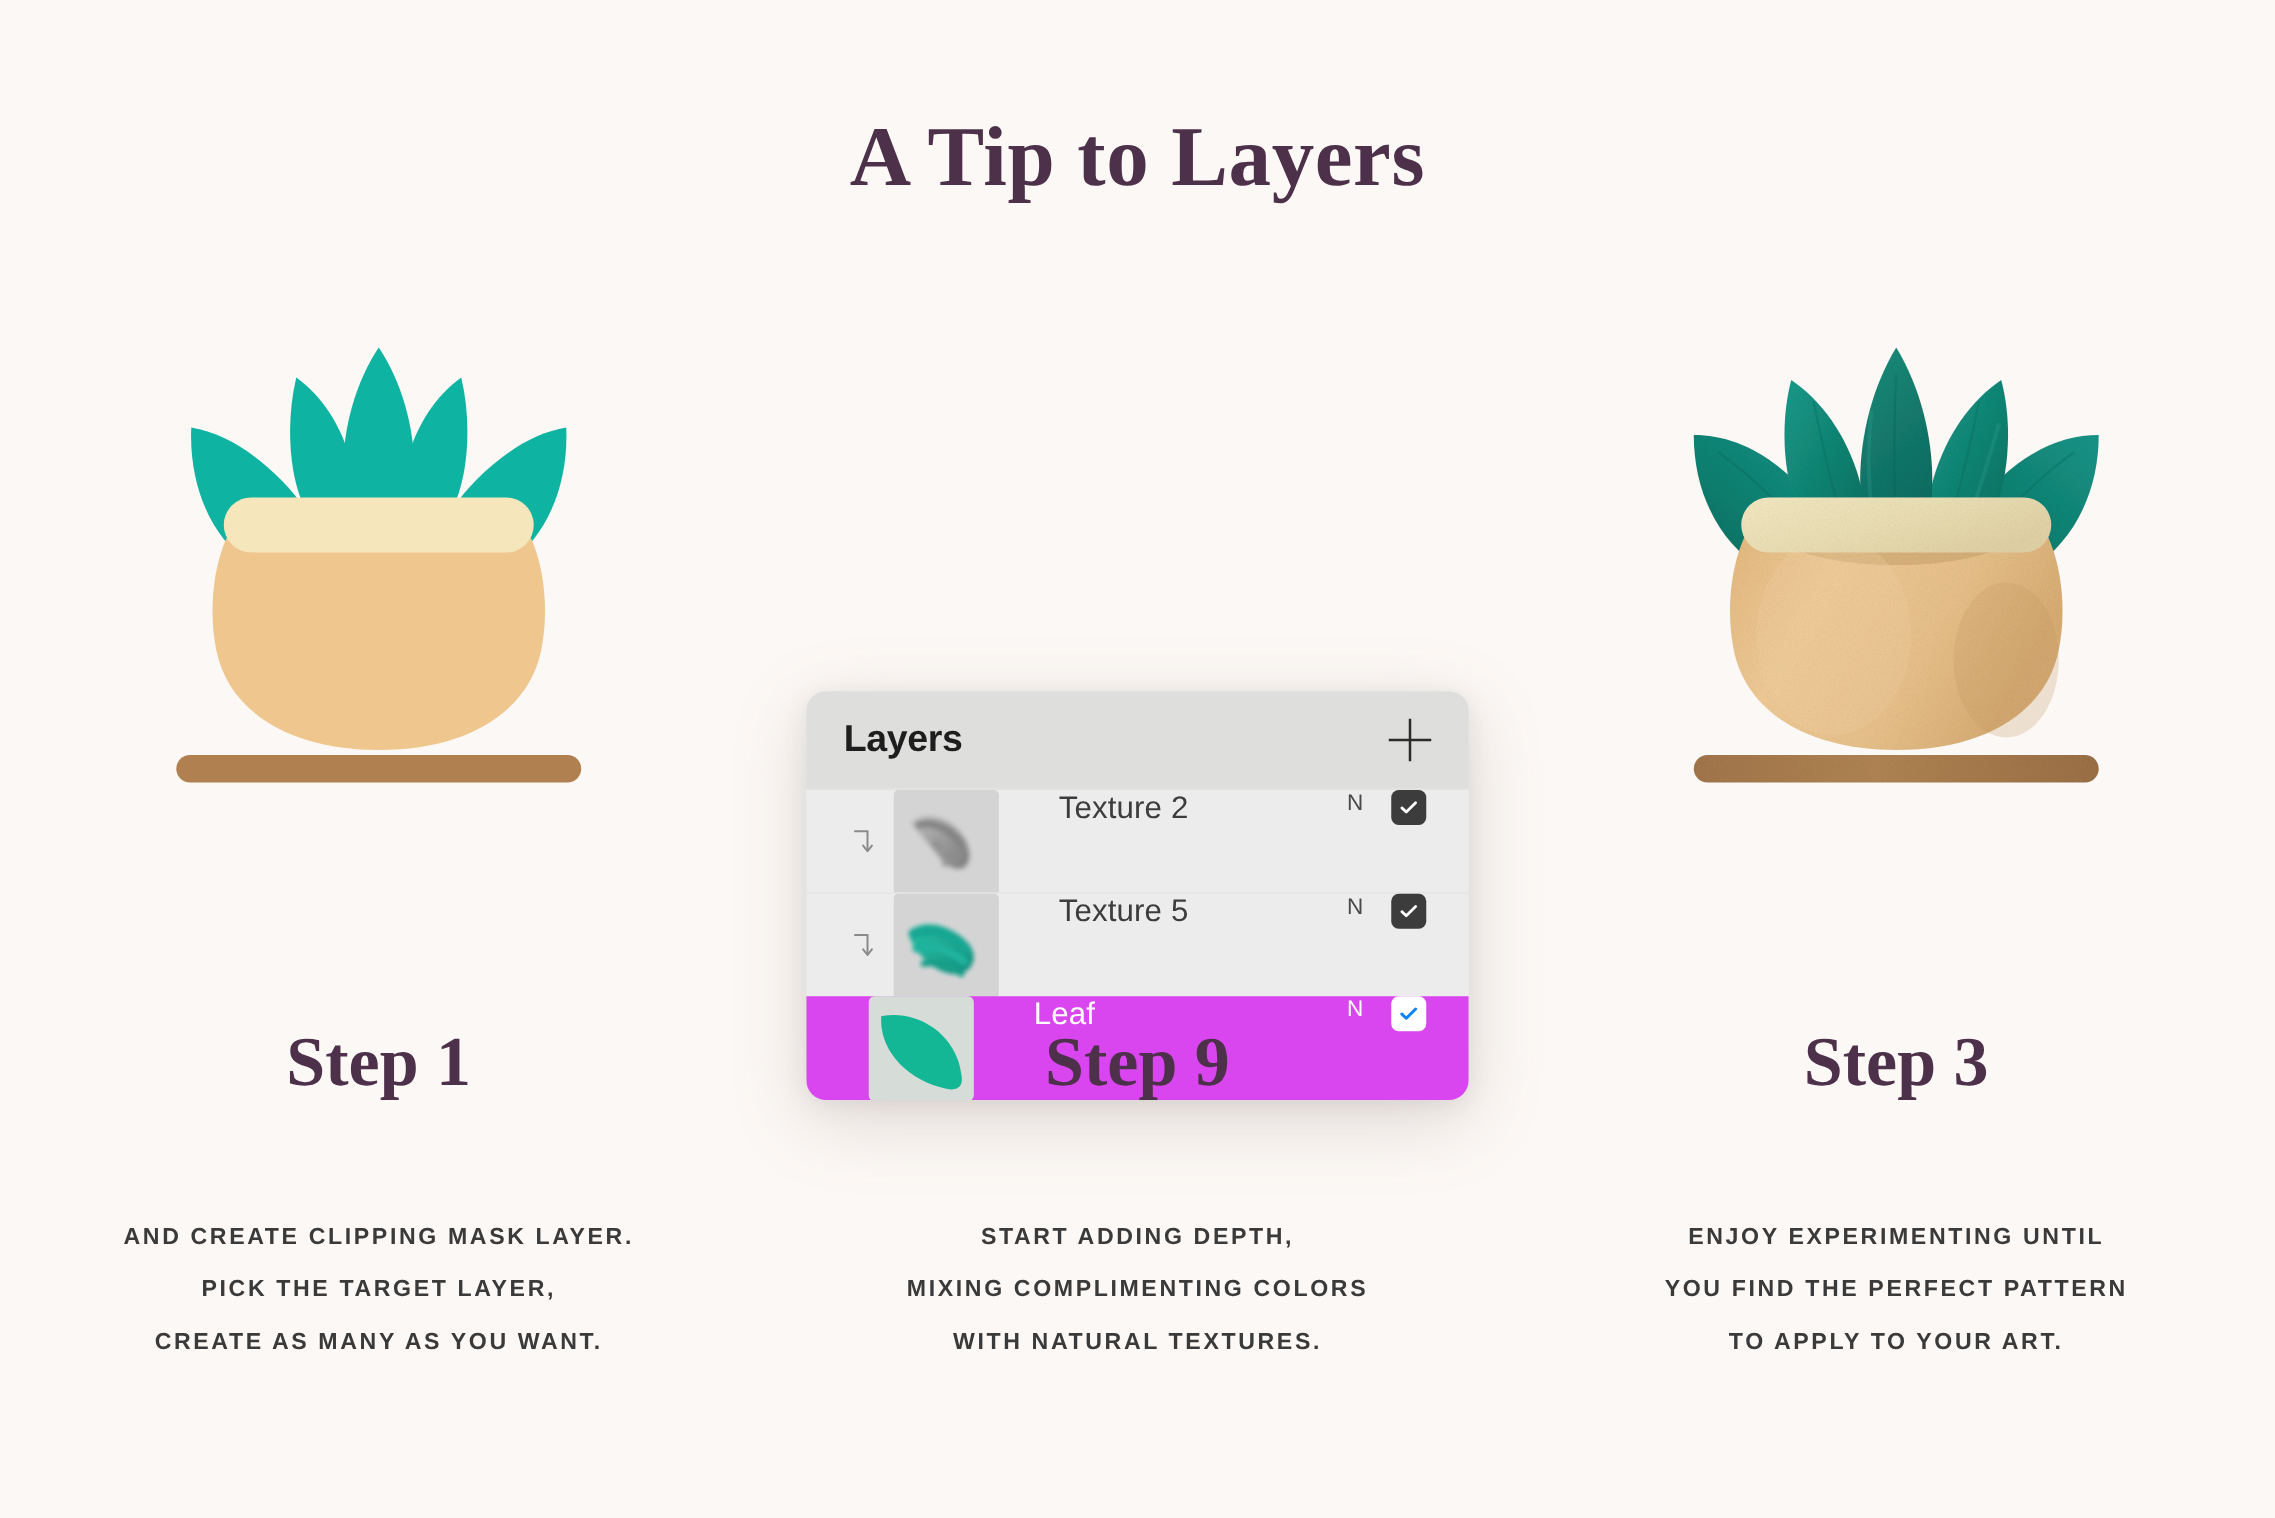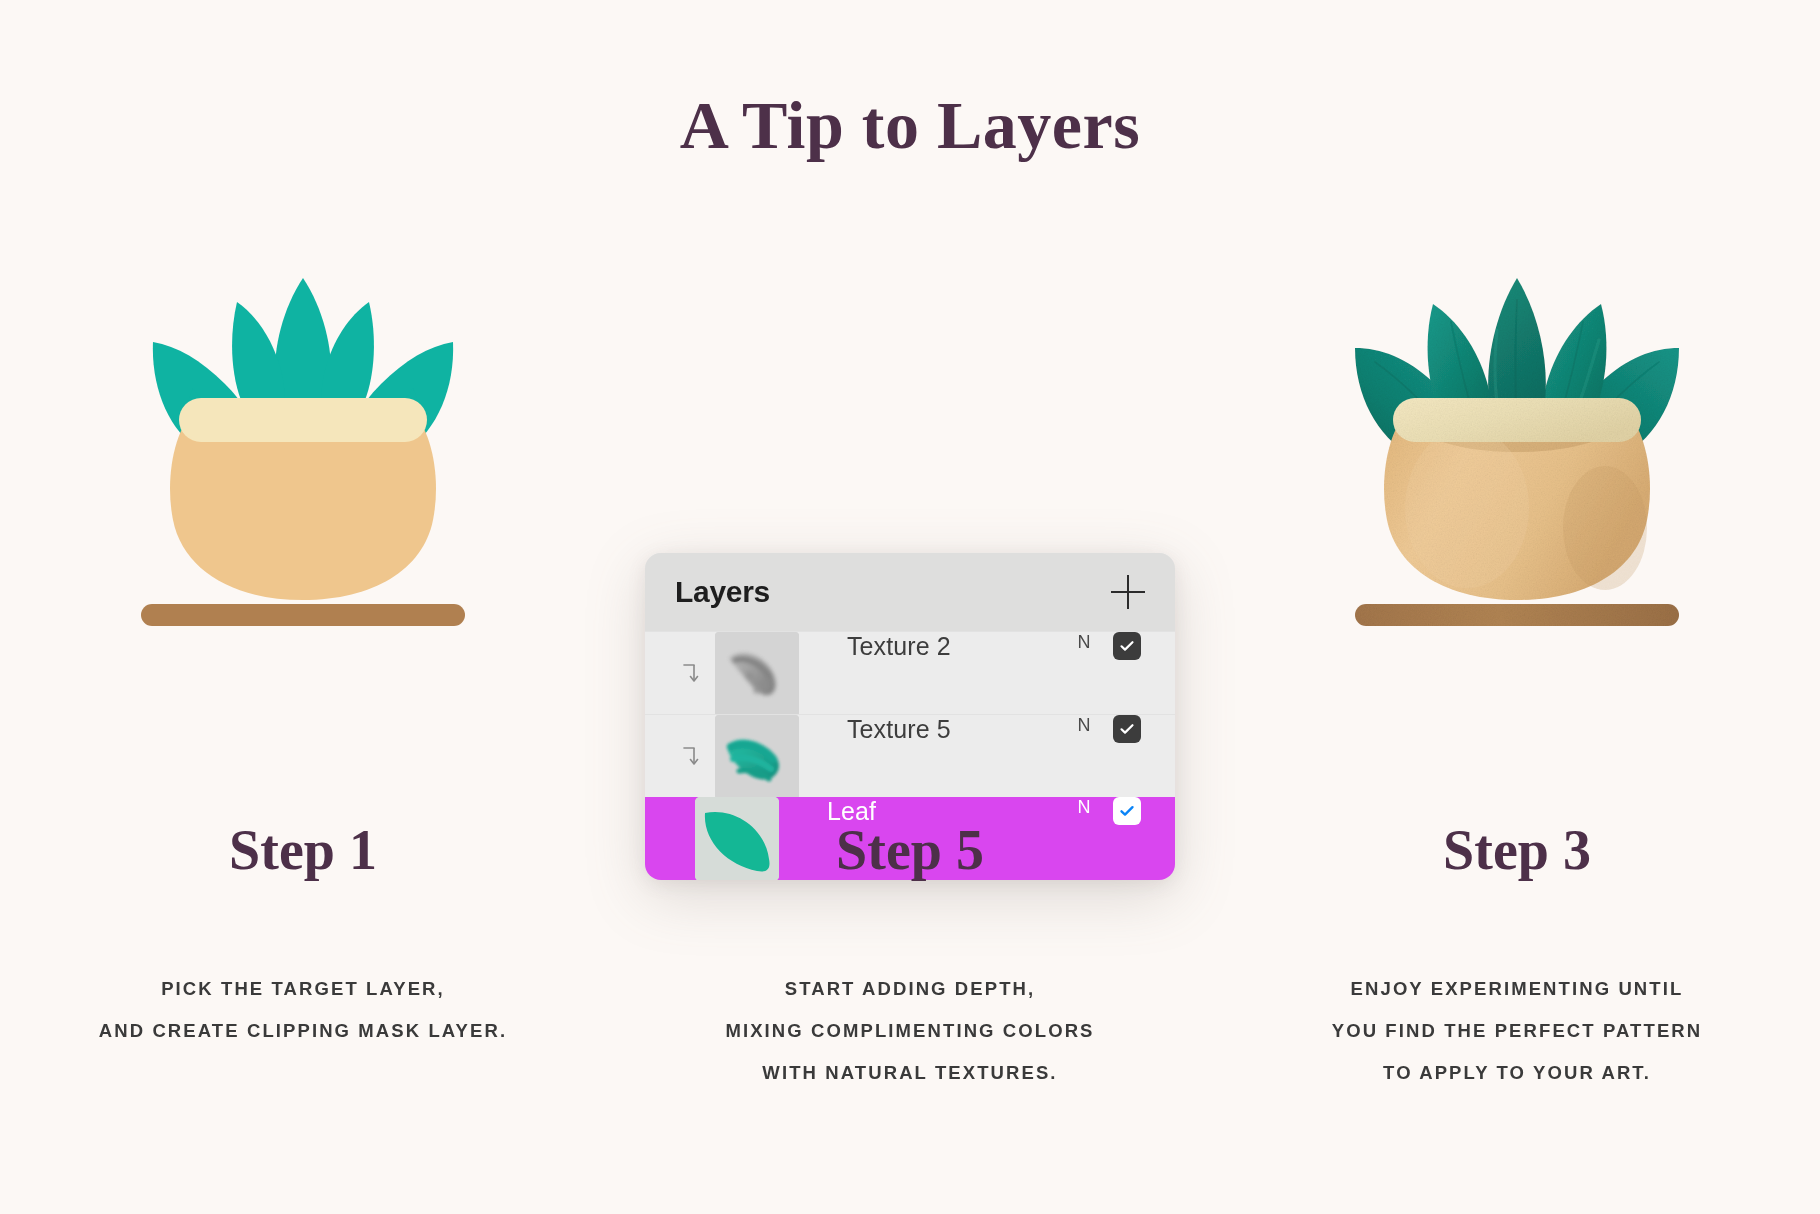--- a/index.html
+++ b/index.html
@@ -249,22 +249,23 @@
 
             <rect x="46" y="128" width="248" height="44" rx="22" fill="#F5E6BB"></rect>
           </g>
 
           <rect x="8" y="334" width="324" height="22" rx="11" fill="#B08050"></rect>
         </svg>
       </div>
     </div>
     <div class="step-heading">Step 1</div>
     <div class="step-body">
+      <span>AND CREATE CLIPPING MASK LAYER.</span>
       <span>PICK THE TARGET LAYER,</span>
-      <span>AND CREATE CLIPPING MASK LAYER.</span>
+      <span>CREATE AS MANY AS YOU WANT.</span>
     </div>
   </div>
 
   <div class="col col-2">
     <div class="art-slot">
 
       <div class="layers-panel">
 
         <div class="panel-header">
           <div class="panel-title">Layers</div>
@@ -359,21 +360,21 @@
           <div class="blend-mode">N</div>
           <div class="vis-check">
             <svg width="18" height="18" viewBox="0 0 18 18">
               <path class="tick" d="M3.5 9.3 L7 12.6 L14.5 5.2" stroke-width="2.4" fill="none" stroke-linecap="round" stroke-linejoin="round"></path>
             </svg>
           </div>
         </div>
 
       </div>
     </div>
-    <div class="step-heading">Step 5</div>
+    <div class="step-heading">Step 9</div>
     <div class="step-body">
       <span>START ADDING DEPTH,</span>
       <span>MIXING COMPLIMENTING COLORS</span>
       <span>WITH NATURAL TEXTURES.</span>
     </div>
   </div>
 
   <div class="col col-3">
     <div class="art-slot">
       <div class="plant">

